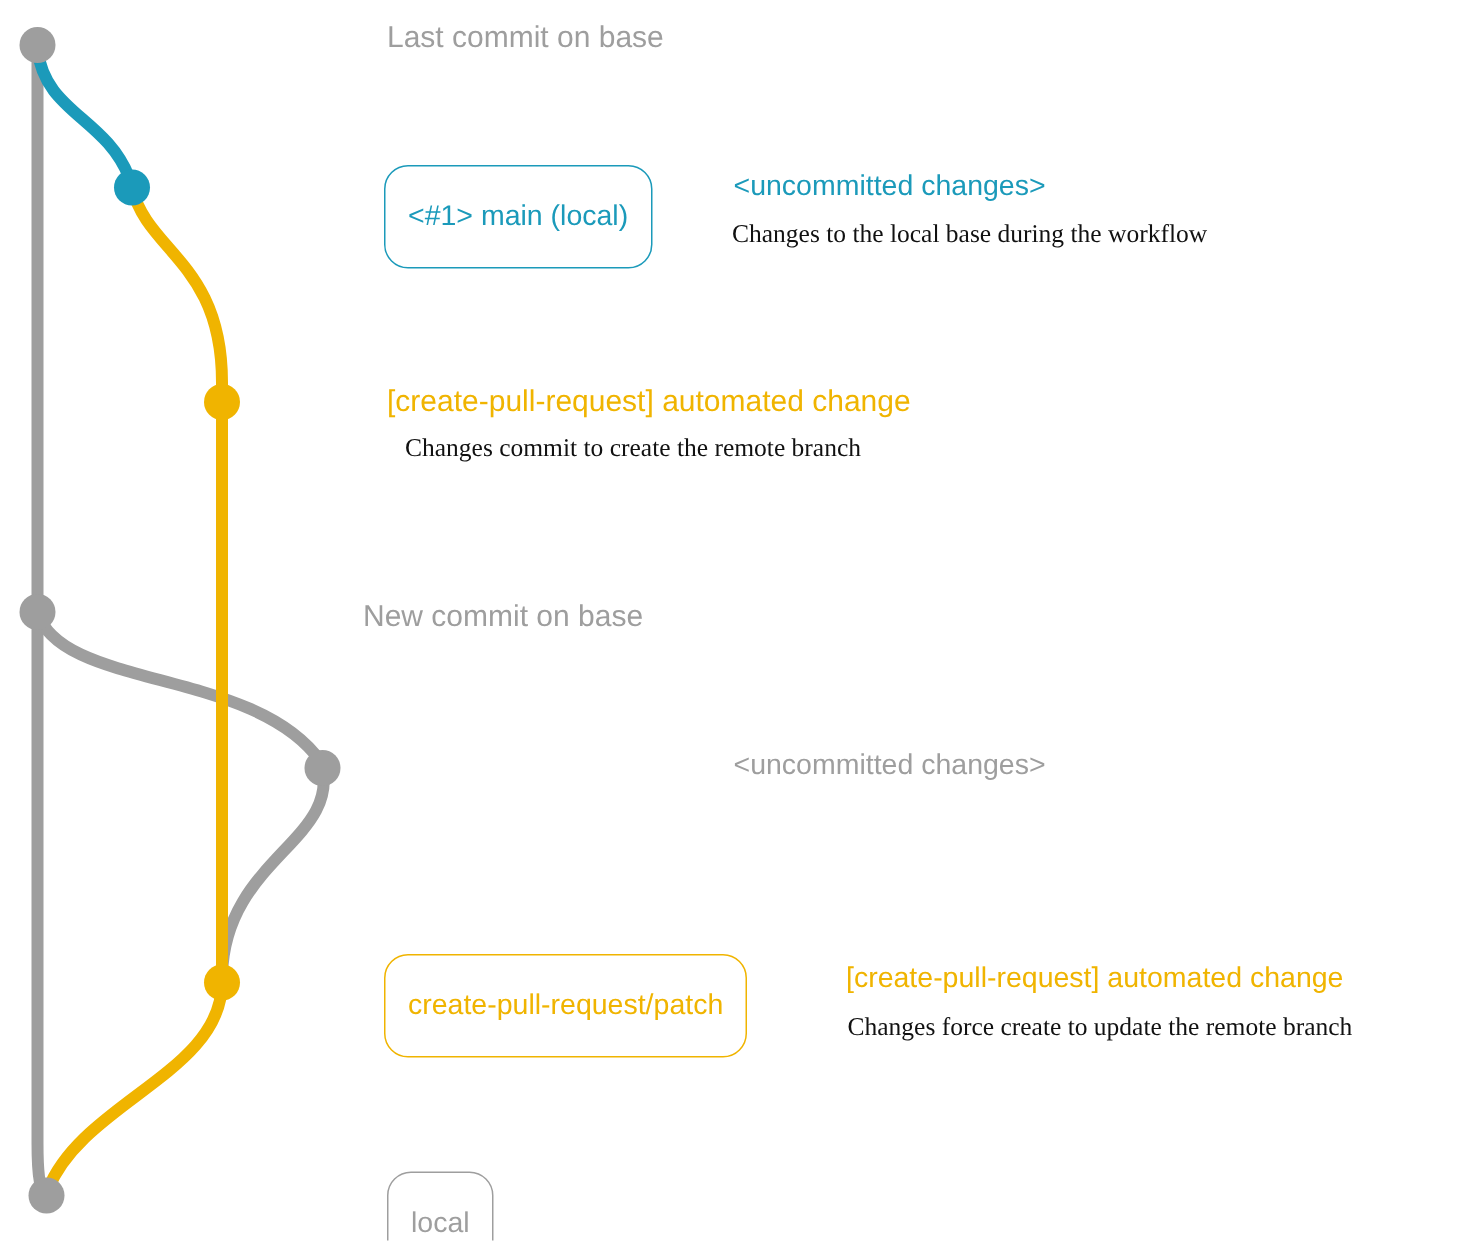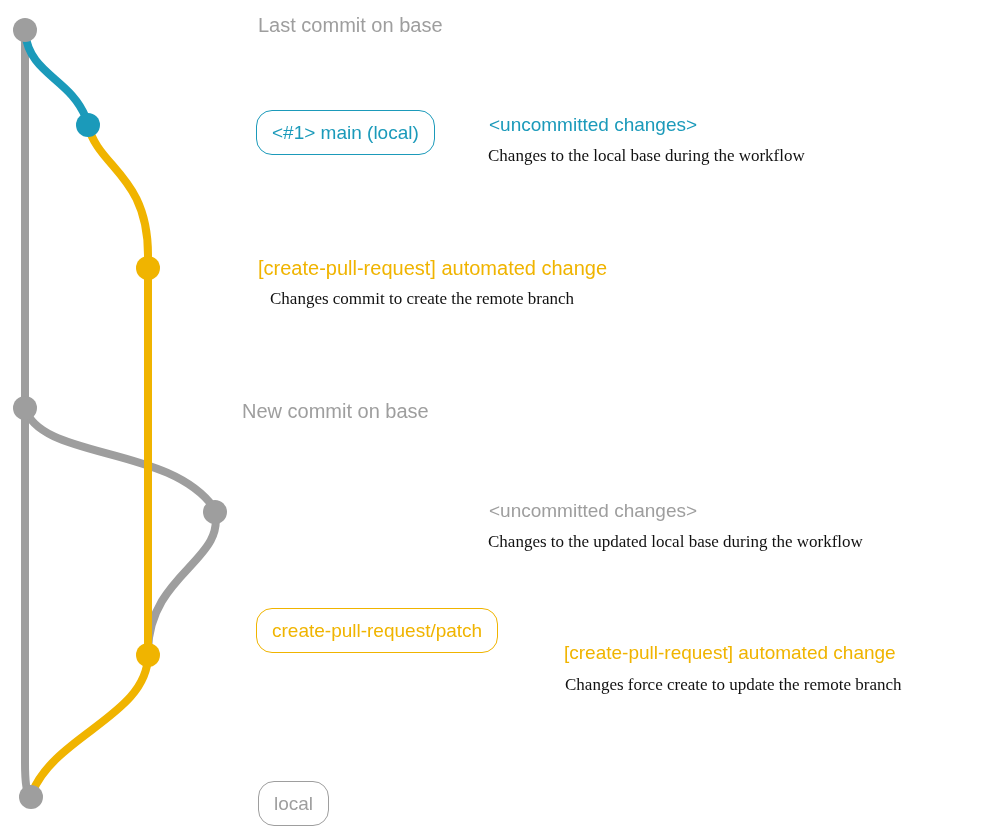--- a/index.html
+++ b/index.html
@@ -42,21 +42,21 @@
     font-size: 17px;
     color: var(--note_text);
   }
 
   .badge {
     position: absolute;
     display: inline-block;
     white-space: nowrap;
     font-size: 19px;
     line-height: 1;
-    padding: 12px 15px;
+    padding: 24px 15px;
     border-radius: 16px;
     background: #ffffff;
   }
   .badge.teal   { color: var(--teal);   border: 1.5px solid var(--teal); }
   .badge.gray   { color: var(--gray);   border: 1.5px solid var(--gray); }
   .badge.yellow { color: var(--yellow); border: 1.5px solid var(--yellow); }
 
   .side-label { font-size: 19px; margin-left: 11px; }
 </style>
 </head>
@@ -88,21 +88,20 @@
   <div class="badge teal" style="left:256px; top:110px">&lt;#1&gt; main (local)</div>
   <div class="label teal side-label" style="left:478px; top:114px">&lt;uncommitted changes&gt;</div>
   <div class="note" style="left:488px; top:146px">Changes to the local base during the workflow</div>
 
   <div class="label yellow" style="left:258px; top:256px">[create-pull-request] automated change</div>
   <div class="note" style="left:270px; top:289px">Changes commit to create the remote branch</div>
 
   <div class="label gray" style="left:242px; top:399px">New commit on base</div>
 
   <div class="label gray side-label" style="left:478px; top:500px">&lt;uncommitted changes&gt;</div>
-  <div class="note" style="left:488px; top:532px">Changes to the updated local base during the workflow</div>
 
-  <div class="badge yellow" style="left:256px; top:608px">create-pull-request/patch</div>
+  <div class="badge yellow" style="left:256px; top:636px">create-pull-request/patch</div>
   <div class="label yellow side-label" style="left:553px; top:642px">[create-pull-request] automated change</div>
   <div class="note" style="left:565px; top:675px">Changes force create to update the remote branch</div>
 
   <div class="badge gray" style="left:258px; top:781px">local</div>
 
 </div>
 
 </body></html>

